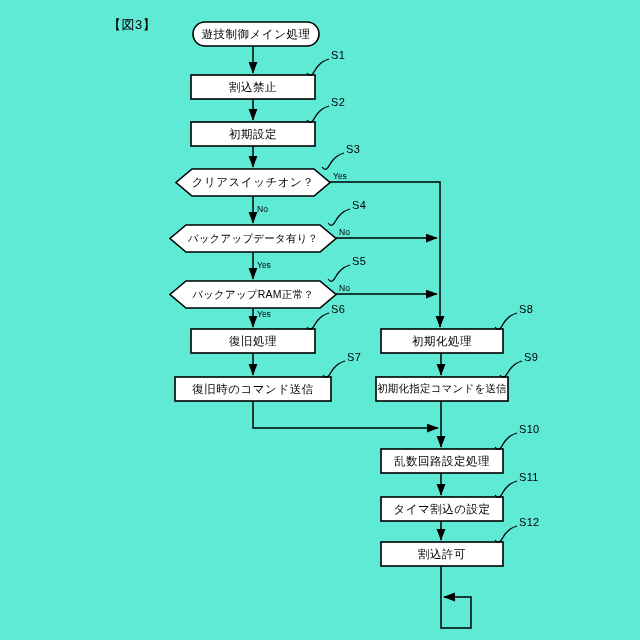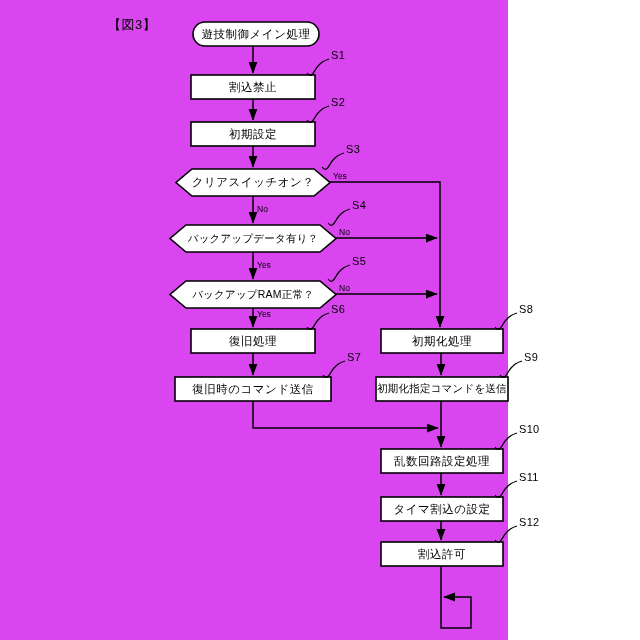--- a/index.html
+++ b/index.html
@@ -8,23 +8,23 @@
     background: #ffffff;
   }
   body {
     width: 640px;
     height: 640px;
     font-family: "Liberation Sans", sans-serif;
     overflow: hidden;
   }
   #figure-root {
     position: relative;
-    width: 508px;
+    width: 640px;
     height: 640px;
-    background: #d946ef;
+    background: #5eead4;
   }
   svg#flow {
     position: absolute;
     left: 0;
     top: 0;
     width: 640px;
     height: 640px;
   }
   .shape {
     fill: #ffffff;

